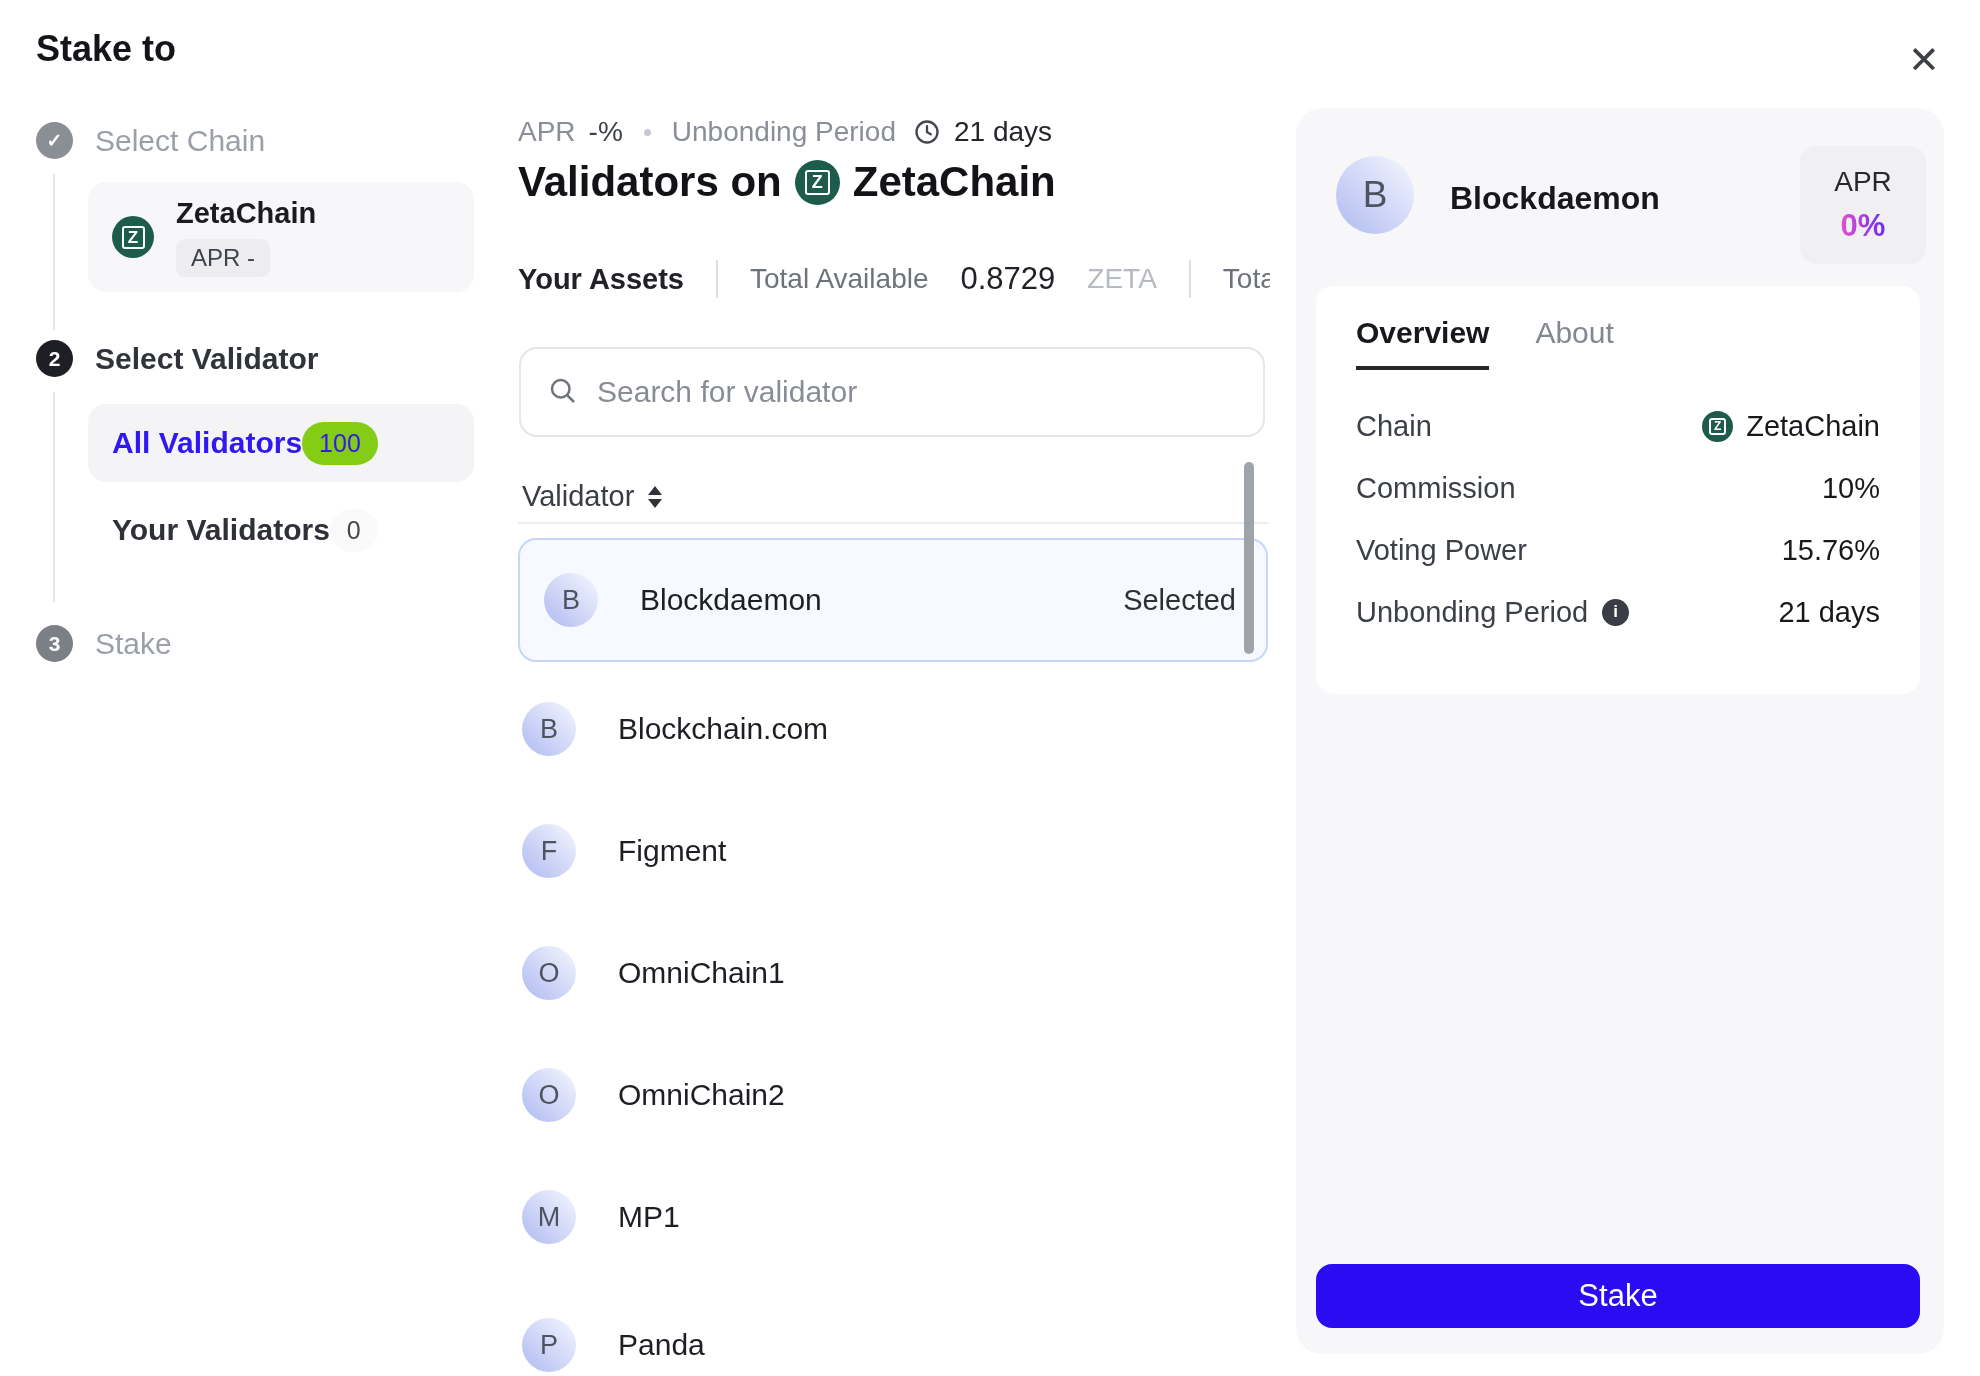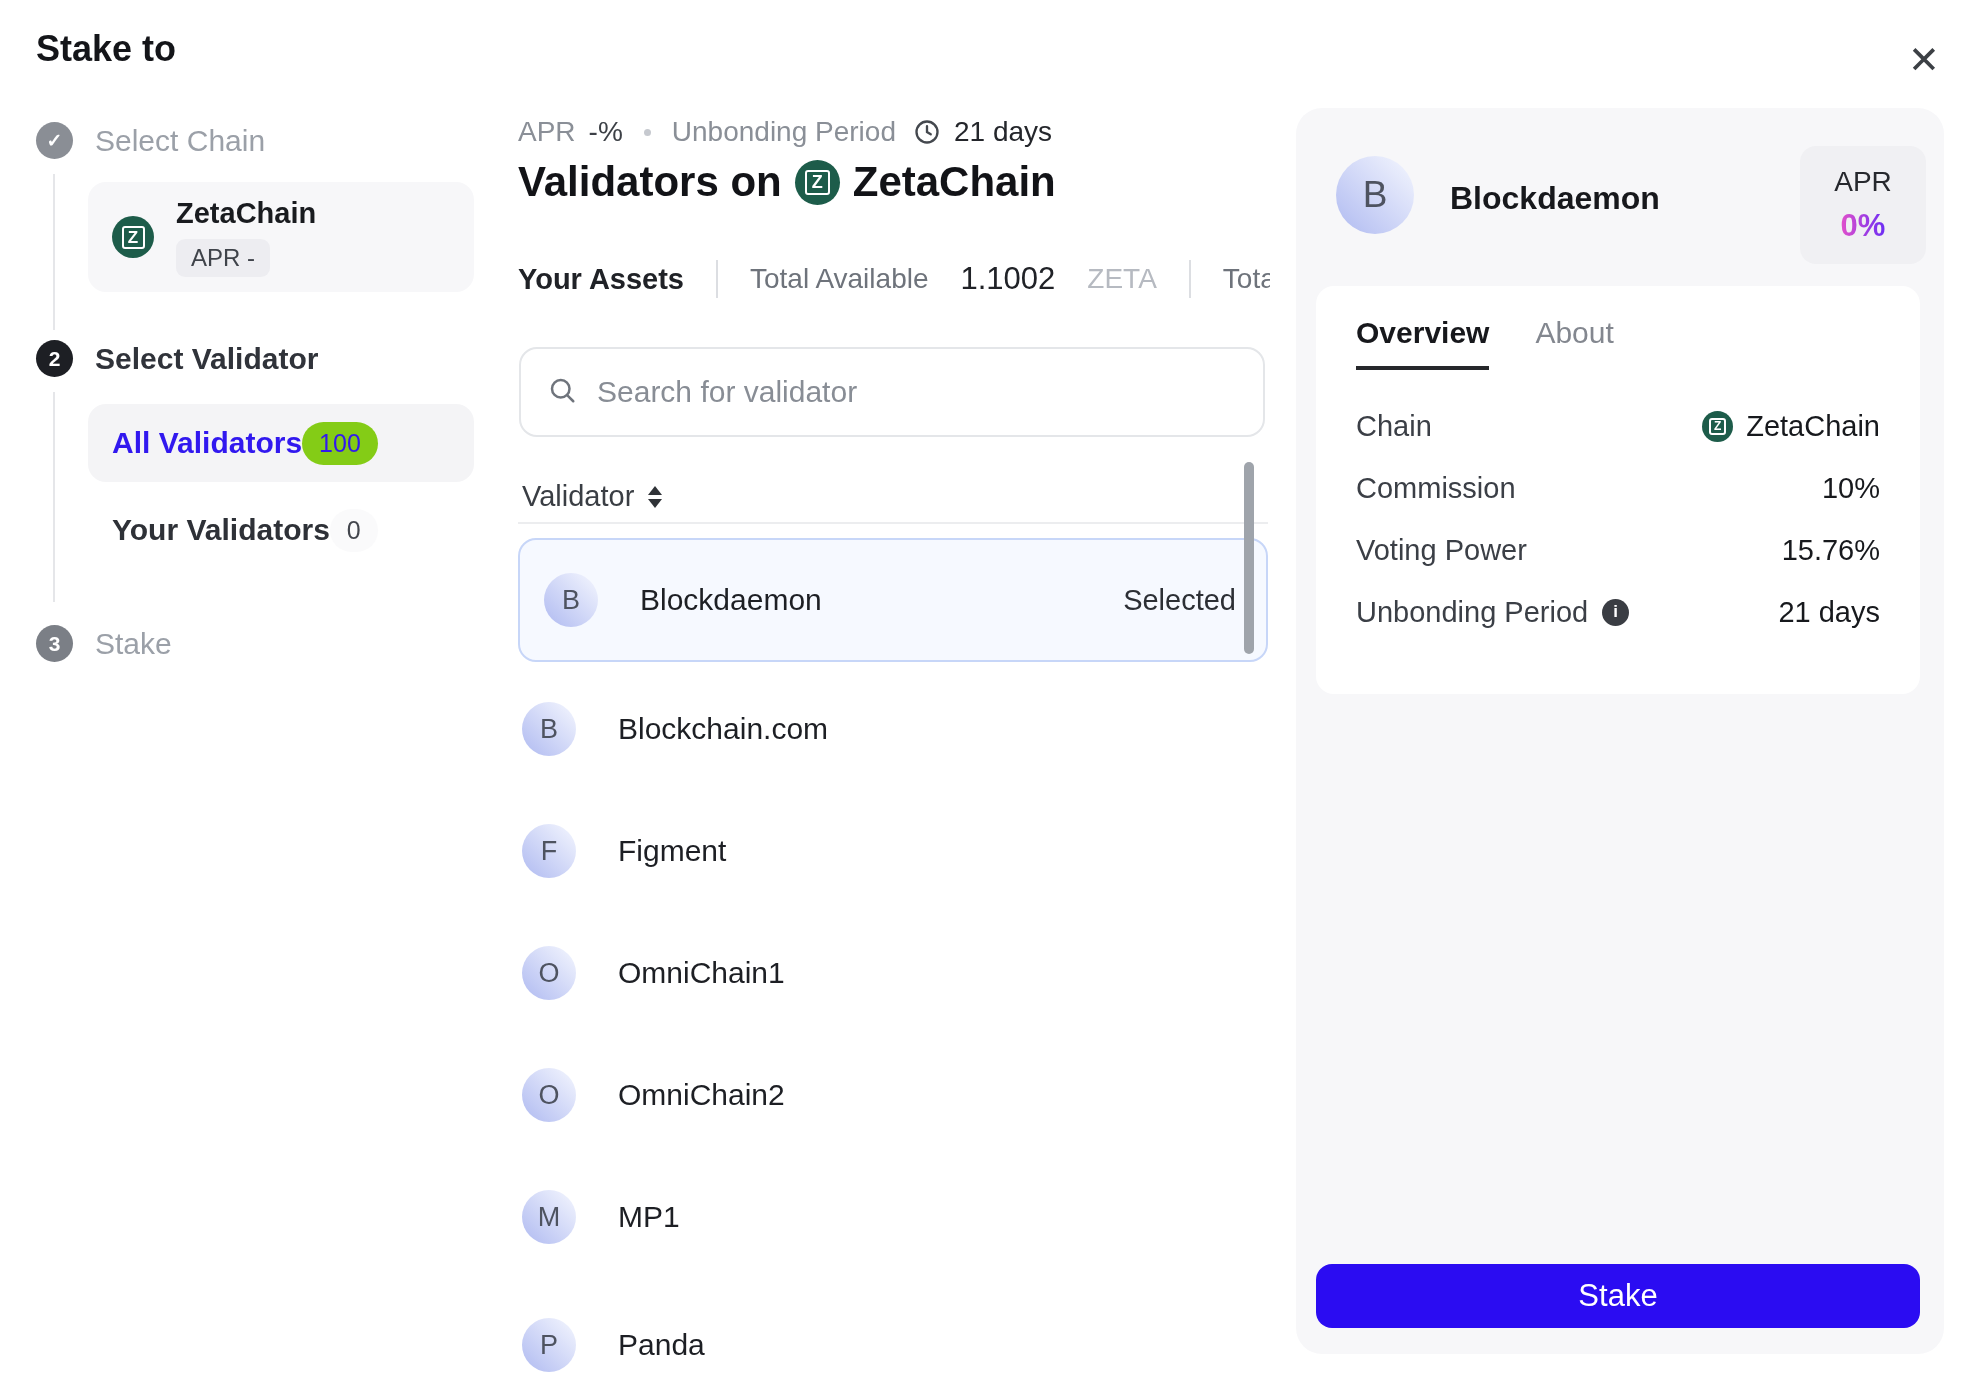--- a/index.html
+++ b/index.html
@@ -188,21 +188,21 @@
       <span class="z-badge z-44">
         <span class="z-inner">Z</span>
       </span>
       <span>ZetaChain</span>
     </div>
 
     <div class="assets-row">
       <span class="assets-title">Your Assets</span>
       <span class="vdiv"></span>
       <span class="ta-label">Total Available</span>
-      <span class="ta-value">1.1002</span>
+      <span class="ta-value">0.8729</span>
       <span class="ta-unit">ZETA</span>
       <span class="vdiv"></span>
       <span class="ts-label">Total Stak</span>
     </div>
 
     <div class="search-box">
       <span>
         <svg width="30" height="30" viewBox="0 0 24 24" fill="none" stroke="#6f747c" stroke-width="2" stroke-linecap="round">
           <circle cx="11" cy="11" r="7"></circle>
             <path d="M16.5 16.5L21 21"></path>

